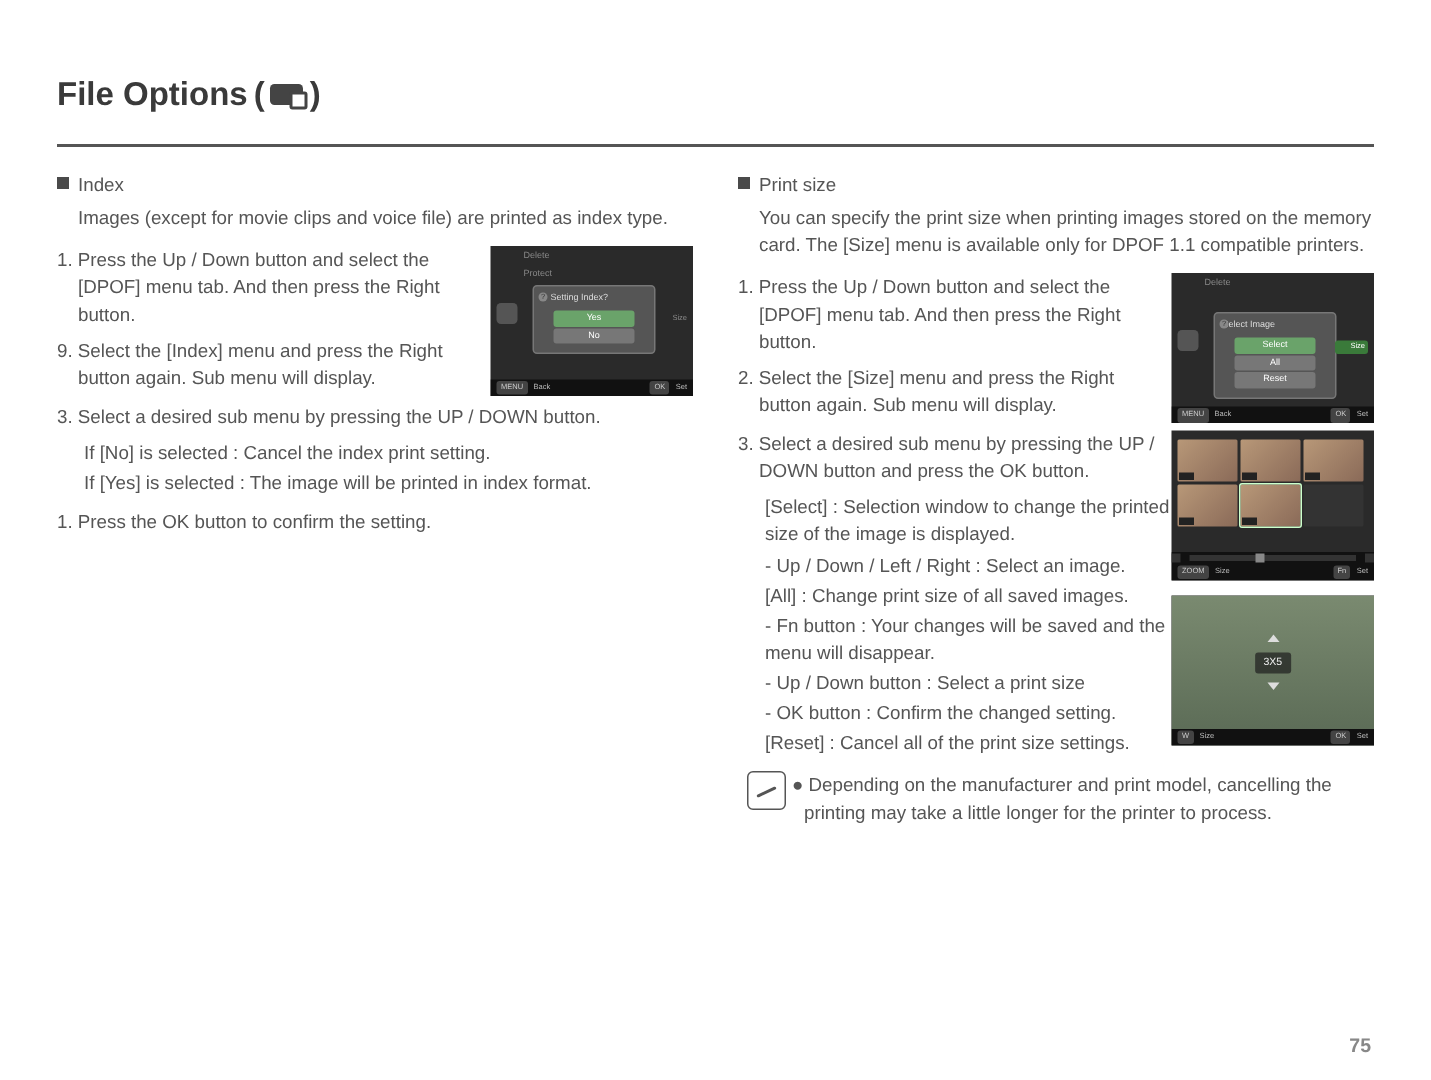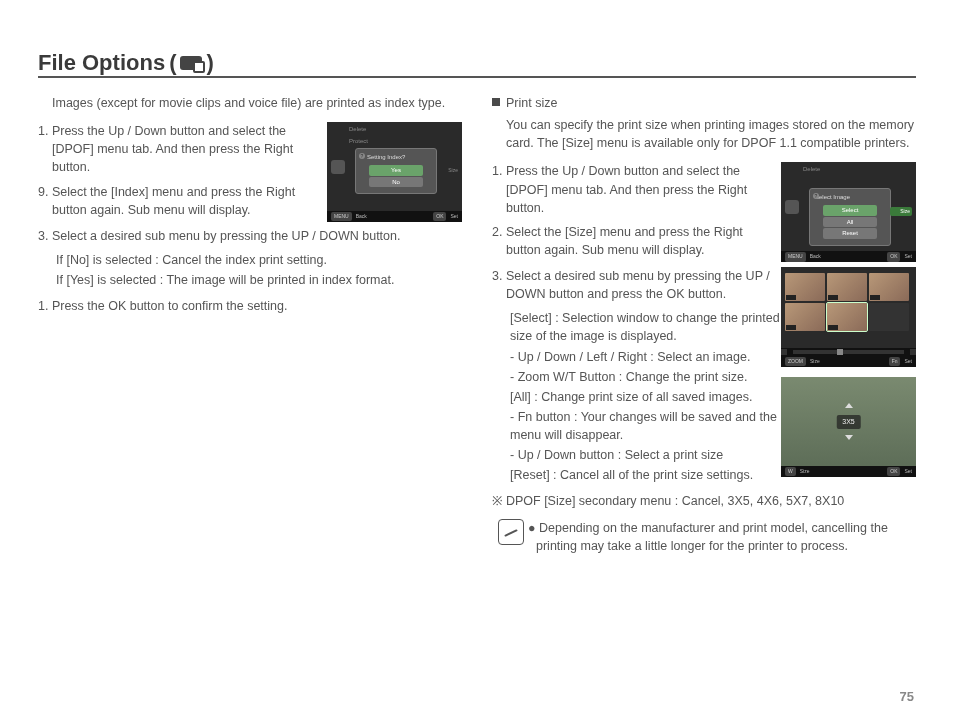--- a/index.html
+++ b/index.html
@@ -9,21 +9,21 @@
     font-family: Arial, Helvetica, sans-serif;
     color: #4a4a4a;
     background: #fff;
     padding: 50px 38px 20px 38px;
     position: relative;
   }
   .title-row {
     display: flex;
     align-items: baseline;
     border-bottom: 2px solid #555;
-    padding-bottom: 0;
+    padding-bottom: 20px;
     margin-bottom: 16px;
   }
   .title {
     font-size: 22px;
     font-weight: bold;
     color: #3a3a3a;
   }
   .title-icon-wrap {
     font-size: 22px;
     font-weight: bold;
@@ -336,20 +336,24 @@
   <span class="title-icon-wrap">
     <span>(</span>
     <span class="title-icon"></span>
     <span>)</span>
   </span>
 </div>
 
 <div class="cols">
 
   <div class="col">
+    <div class="bullet-row">
+      <div class="sq"></div>
+      <div class="bullet-head">Index</div>
+    </div>
     <div class="indent1">Images (except for movie clips and voice file) are printed as index type.</div>
 
     <div class="step-row">
       <div class="step-text">
         <div class="step">1. Press the Up / Down button and select the [DPOF] menu tab. And then press the Right button.</div>
         <div class="step">9. Select the [Index] menu and press the Right button again. Sub menu will display.</div>
       </div>
 
       <div class="cam tall">
         <div class="menu-line">Delete</div>
@@ -416,24 +420,24 @@
           <span class="lbl">Set</span>
         </div>
       </div>
     </div>
 
     <div class="step-row">
       <div class="step-text">
         <div class="step">3. Select a desired sub menu by pressing the UP / DOWN button and press the OK button.</div>
         <div class="sub">[Select] : Selection window to change the printed size of the image is displayed.</div>
         <div class="sub">- Up / Down / Left / Right : Select an image.</div>
-        <div class="sub">- Zoom W/T Button : Change the print size.</div>
         <div class="sub">[All] : Change print size of all saved images.</div>
         <div class="sub">- Fn button : Your changes will be saved and the menu will disappear.</div>
         <div class="sub">- Up / Down button : Select a print size</div>
+        <div class="sub">- OK button : Confirm the changed setting.</div>
         <div class="sub">[Reset] : Cancel all of the print size settings.</div>
       </div>
       <div class="right-stack">
 
         <div class="cam">
           <div class="thumbs">
             <div class="th">
                 <div class="tag"></div>
               </div>
             <div class="th">
@@ -473,21 +477,20 @@
             <span class="btn">W</span>
             <span class="lbl">Size</span>
             <span class="spacer"></span>
             <span class="btn">OK</span>
             <span class="lbl">Set</span>
           </div>
         </div>
       </div>
     </div>
 
-    <div class="smallnote">※ DPOF [Size] secondary menu : Cancel, 3X5, 4X6, 5X7, 8X10</div>
 
     <div class="note-row">
       <div class="note-icon"></div>
       <div class="note-text">● Depending on the manufacturer and print model, cancelling the printing may take a little longer for the printer to process.</div>
     </div>
   </div>
 </div>
 
 <div class="page-num">75</div>
 

